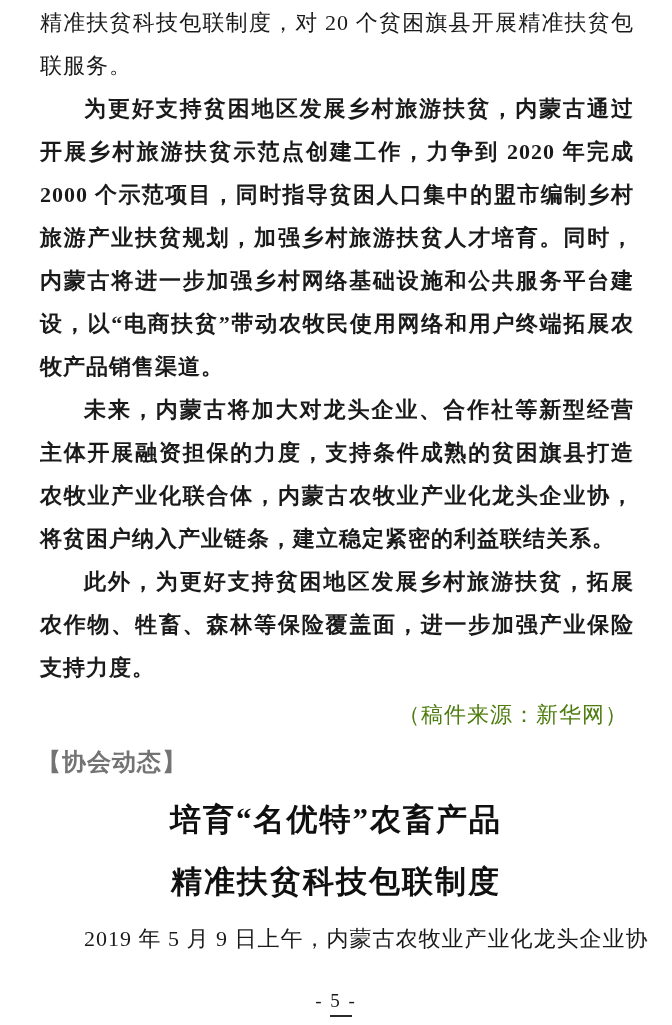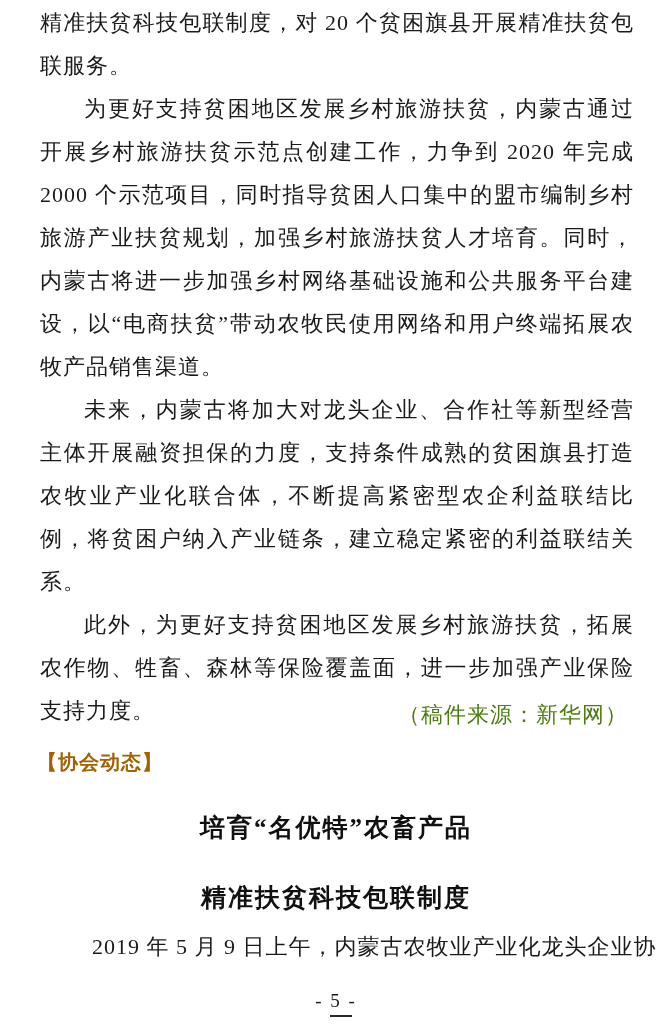--- a/index.html
+++ b/index.html
@@ -26,67 +26,68 @@
     margin: 0;
     font-size: 22px;
     line-height: 43px;
     letter-spacing: 1px;
     text-align: justify;
     text-justify: inter-character;
     color: #1a1a1a;
   }
   .par.indent {
     text-indent: 2em;
+    font-weight: bold;
   }
   .source-line {
     position: absolute;
     top: 700px;
     left: 40px;
     right: 44px;
     margin: 0;
     font-size: 22px;
     line-height: 30px;
     letter-spacing: 1px;
     text-align: right;
     color: #4d7c0f;
   }
   .section-header {
     position: absolute;
     top: 746px;
     left: 37px;
     margin: 0;
     font-family: "Liberation Sans", "DejaVu Sans", sans-serif;
     font-weight: 700;
-    font-size: 20px;
+    font-size: 24px;
     line-height: 32px;
     letter-spacing: 1px;
-    color: #a16207;
+    color: #737373;
   }
   .title-block {
     position: absolute;
     top: 789px;
     left: 0;
     right: 0;
     text-align: center;
   }
   .title-line {
-    margin: 8px;
+    margin: 0;
     font-family: "Liberation Serif", "DejaVu Serif", serif;
     font-weight: 700;
-    font-size: 25px;
+    font-size: 31px;
     line-height: 62px;
     letter-spacing: 2px;
     color: #101010;
   }
   .date-par {
     position: absolute;
     top: 917px;
     left: 40px;
     right: 0;
-    margin: 8px;
+    margin: 0;
     font-size: 22px;
     line-height: 43px;
     letter-spacing: 1px;
     text-indent: 2em;
     white-space: nowrap;
     overflow: hidden;
     color: #1a1a1a;
   }
   .footer-pagenum {
     position: absolute;
@@ -110,21 +111,21 @@
   }
 </style>
 </head>
 <body>
 
 <div class="page">
 
   <div class="body-block">
     <p class="par">精准扶贫科技包联制度，对 20 个贫困旗县开展精准扶贫包联服务。</p>
     <p class="par indent">为更好支持贫困地区发展乡村旅游扶贫，内蒙古通过开展乡村旅游扶贫示范点创建工作，力争到 2020 年完成 2000 个示范项目，同时指导贫困人口集中的盟市编制乡村旅游产业扶贫规划，加强乡村旅游扶贫人才培育。同时，内蒙古将进一步加强乡村网络基础设施和公共服务平台建设，以“电商扶贫”带动农牧民使用网络和用户终端拓展农牧产品销售渠道。</p>
-    <p class="par indent">未来，内蒙古将加大对龙头企业、合作社等新型经营主体开展融资担保的力度，支持条件成熟的贫困旗县打造农牧业产业化联合体，不断提高紧密型农企利益联结比例，将贫困户纳入产业链条，建立稳定紧密的利益联结关系。</p>
+    <p class="par indent">未来，内蒙古将加大对龙头企业、合作社等新型经营主体开展融资担保的力度，支持条件成熟的贫困旗县打造农牧业产业化联合体，内蒙古农牧业产业化龙头企业协，将贫困户纳入产业链条，建立稳定紧密的利益联结关系。</p>
     <p class="par indent">此外，为更好支持贫困地区发展乡村旅游扶贫，拓展农作物、牲畜、森林等保险覆盖面，进一步加强产业保险支持力度。</p>
   </div>
 
   <p class="source-line">（稿件来源：新华网）</p>
 
   <h3 class="section-header">【协会动态】</h3>
 
   <div class="title-block">
     <h1 class="title-line">培育“名优特”农畜产品</h1>
     <h1 class="title-line">精准扶贫科技包联制度</h1>

